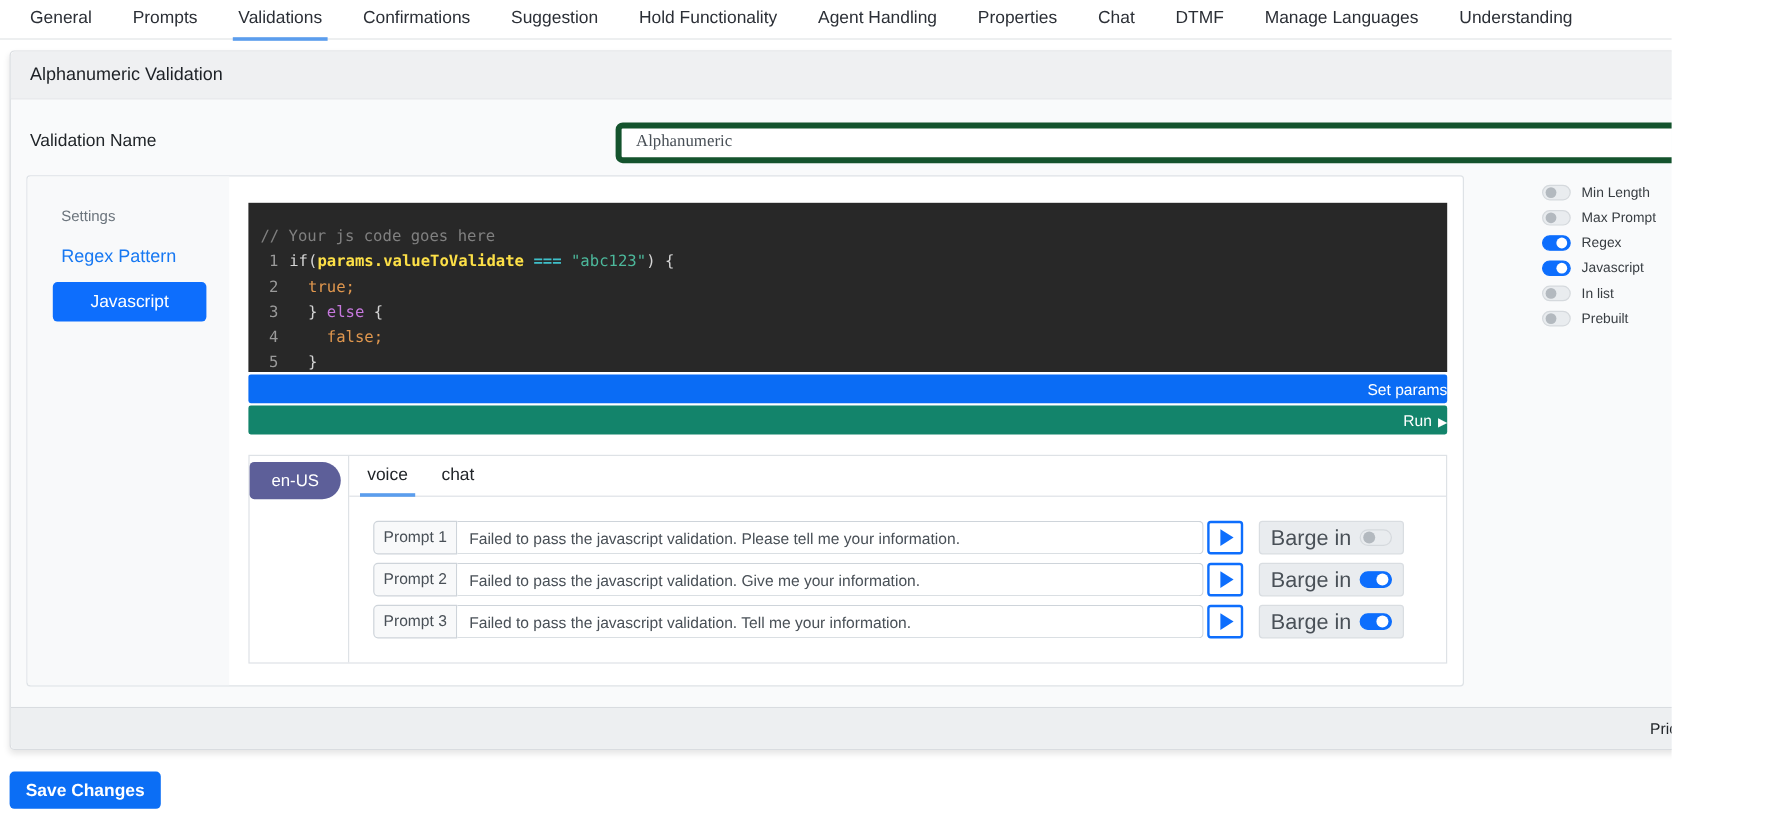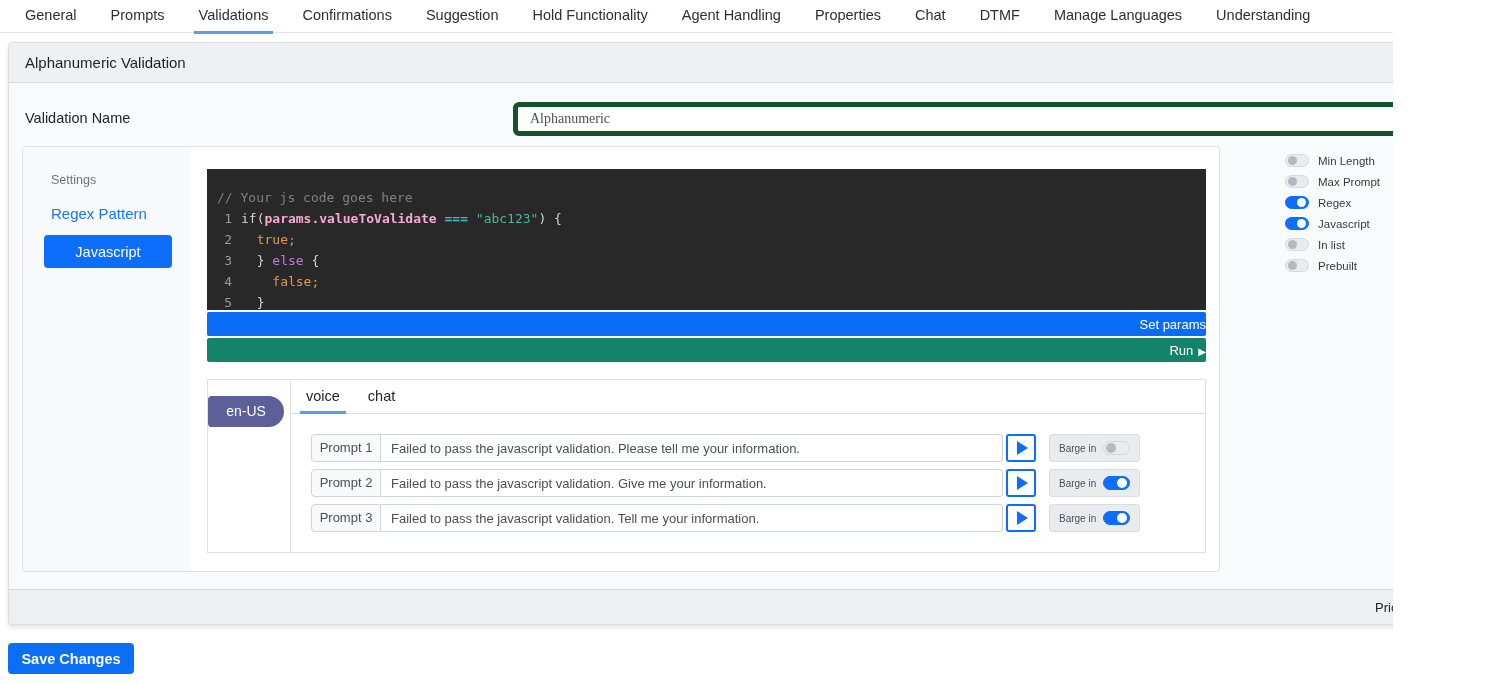--- a/index.html
+++ b/index.html
@@ -47,38 +47,38 @@
 
   .editor-col { position:absolute; left:184px; top:22px; width:999px; }
 
   
   .code-editor { width:999px; height:141px; background:#282828; padding-top:18px;
     font-family:"DejaVu Sans Mono", monospace; font-size:13px; overflow:hidden; }
   .code-comment { height:21px; line-height:21px; padding-left:10px; color:#808080; white-space:pre; }
   .code-line { height:21px; line-height:21px; display:flex; white-space:pre; }
   .code-line .ln { width:34px; text-align:right; padding-right:9px; color:#9a9a9a; flex:none; }
   .tok-plain { color:#d4d4d4; }
-  .tok-bold  { color:#f9a8d4; font-weight:bold; }
+  .tok-bold  { color:#fde047; font-weight:bold; }
   .tok-op    { color:#3fbfc9; font-weight:bold; }
   .tok-str   { color:#4cb89b; }
   .tok-kw    { color:#e0974e; }
   .tok-else  { color:#c678dd; }
 
   .bar-btn { display:block; width:999px; height:24px; border:none; margin-top:2px;
     color:#fff; font-size:13px; cursor:pointer; border-radius:2px;
     font-family:"Liberation Sans",sans-serif;text-align:right; }
   .btn-setparams { background:#0a6cf5; }
   .btn-run { background:#13846b; }
   .run-play { font-size:10px; margin-left:5px; }
 
   
   .prompt-box { margin-top:17px; width:999px; height:174px;
     border:1px solid #dee2e6; display:flex; background:#fff; }
   .lang-col { width:83px; border-right:1px solid #dee2e6; flex:none; }
-  .lang-badge { display:block; margin-top:16px; width:76px; height:31px;
+  .lang-badge { display:block; margin-top:5px; width:76px; height:31px;
     background:#5d5f99; color:#fff; font-size:14px; line-height:31px;
     text-align:center; border-radius:4px 16px 16px 4px; }
   .prompt-content { flex:1; }
   .tabbar { height:34px; border-bottom:1px solid #dee2e6; display:flex; padding-left:1px; }
   .tab { position:relative; padding:0 14px; line-height:32px; font-size:14.5px;
     color:#212529; cursor:pointer; }
   .tab.active::after { content:""; position:absolute; left:8px; right:8px; bottom:-1px;
     height:3px; background:#5b9ded; }
   .rows { padding:20px 0 0 20px; }
   .p-row { display:flex; align-items:center; height:28px; margin-bottom:7px; }
@@ -88,21 +88,21 @@
   .p-input { width:622px; height:28px; border:1px solid #ced4da; border-left:none;
     border-radius:0 4px 4px 0; padding:0 10px; font-size:13px; color:#495057;
     font-family:"Liberation Sans",sans-serif; }
   .play-btn { margin-left:3px; width:30px; height:28px; background:#fff;
     border:2px solid #0d6efd; border-radius:3px; display:flex; align-items:center;
     justify-content:center; cursor:pointer; flex:none; }
   .play-tri { width:0; height:0; border-left:11px solid #0d6efd;
     border-top:7px solid transparent; border-bottom:7px solid transparent; margin-left:2px; }
   .barge { margin-left:13px; height:28px; padding:0 9px; background:#e9ecef;
     border:1px solid #d9dde1; border-radius:3px; display:flex; align-items:center;
-    gap:7px; font-size:10px; color:#495057; cursor:pointer; }
+    gap:7px; font-size:18px; color:#495057; cursor:pointer; }
 
   
   .switch { position:relative; width:27px; height:14px; border-radius:8px;
     background:#e9ecef; border:1px solid #d5d9dd; flex:none; cursor:pointer; }
   .switch::after { content:""; position:absolute; top:1px; left:2px; width:10px;
     height:10px; border-radius:50%; background:#b3b9bf; }
   .switch.on { background:#0d6efd; border-color:#0d6efd; }
   .switch.on::after { left:auto; right:2px; background:#fff; }
 
   .toggles-col { position:absolute; left:1276px; top:67px; }

